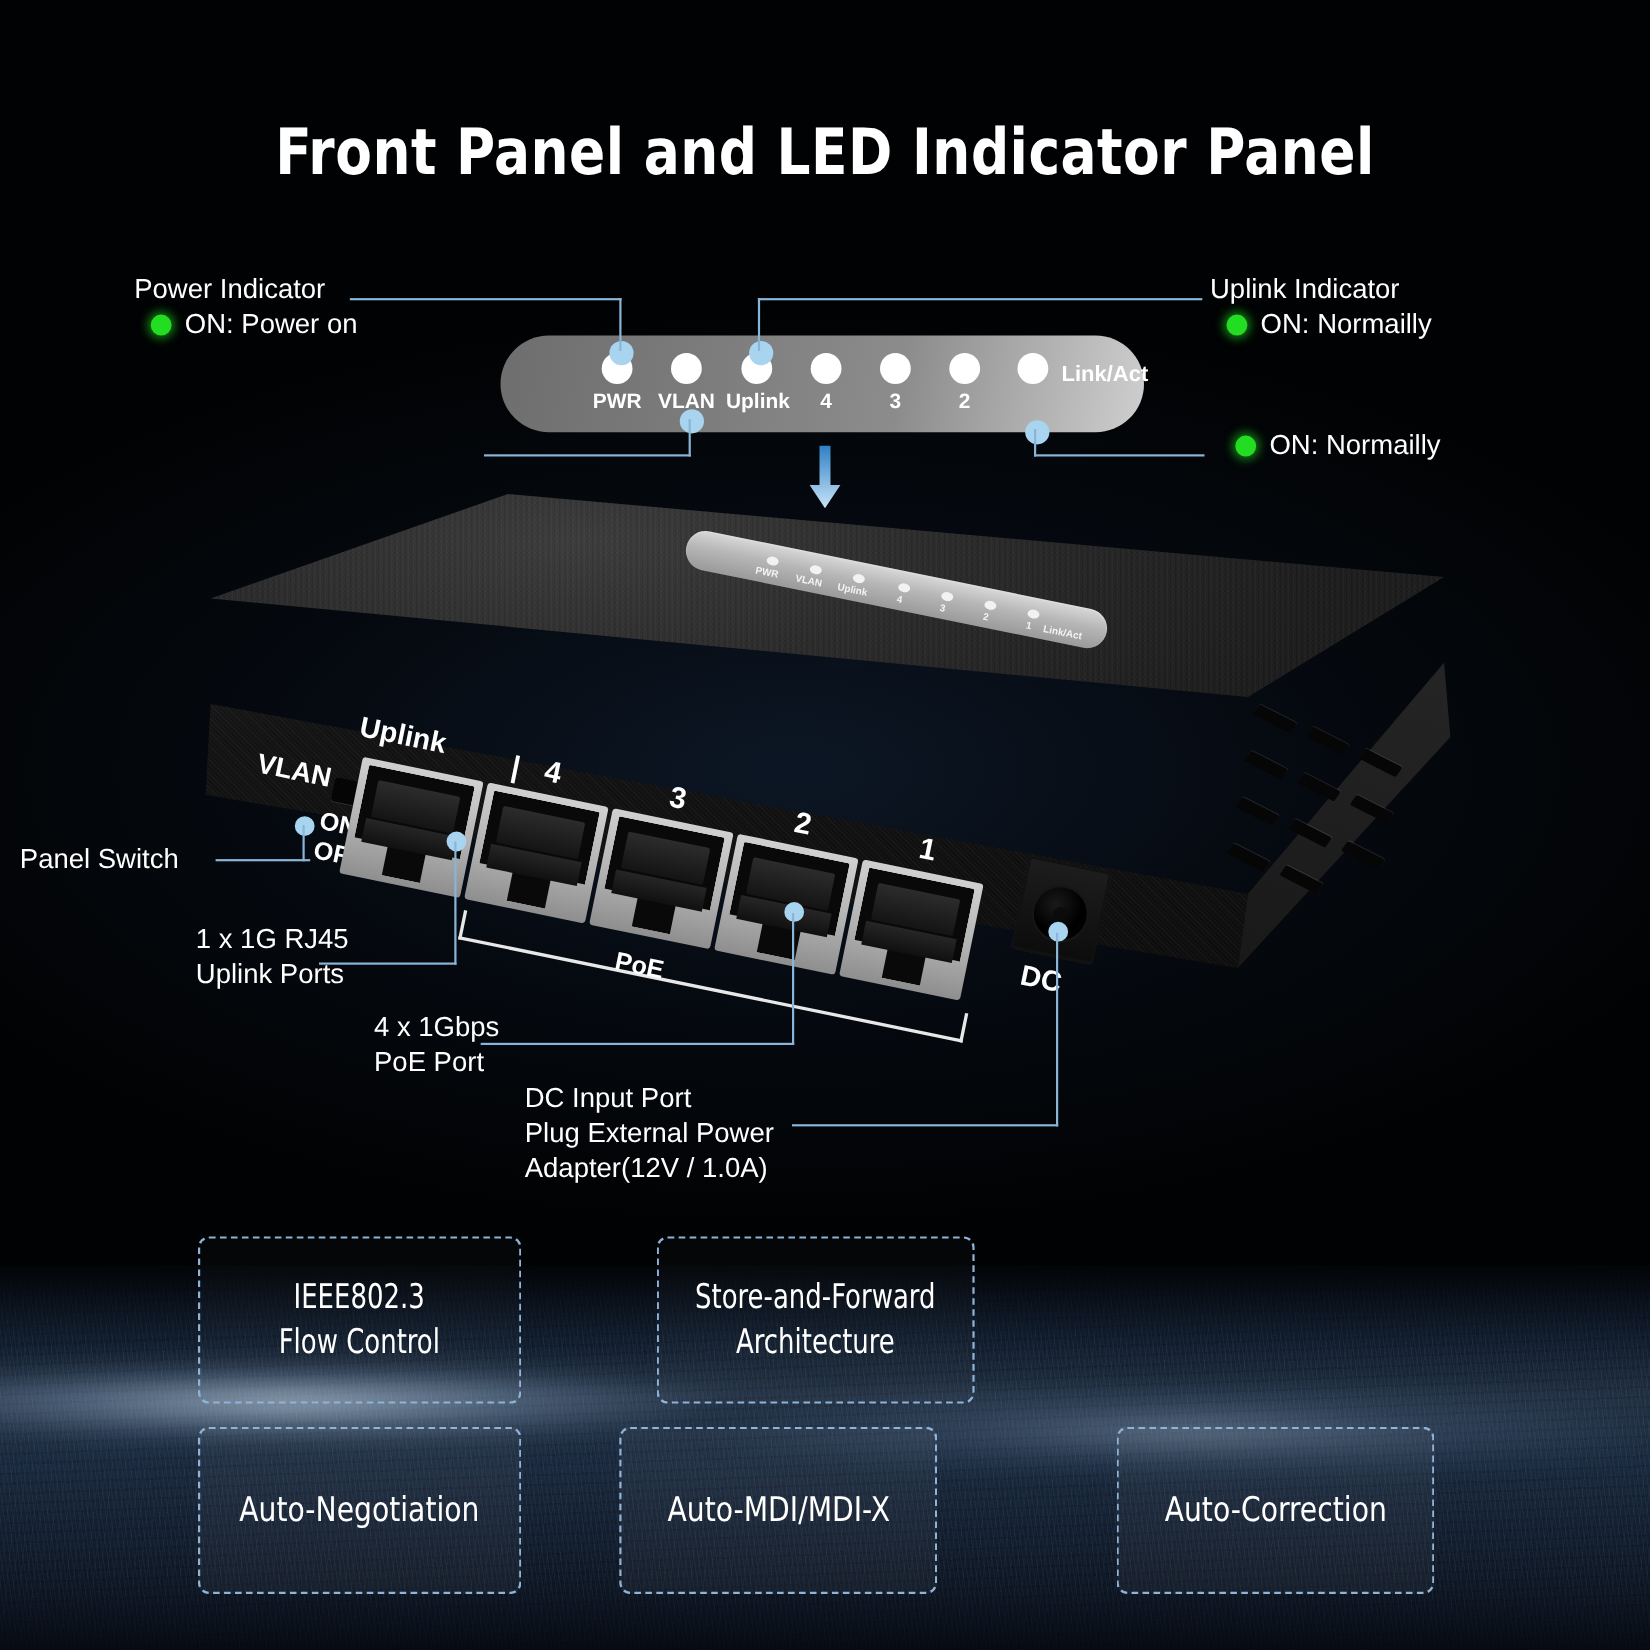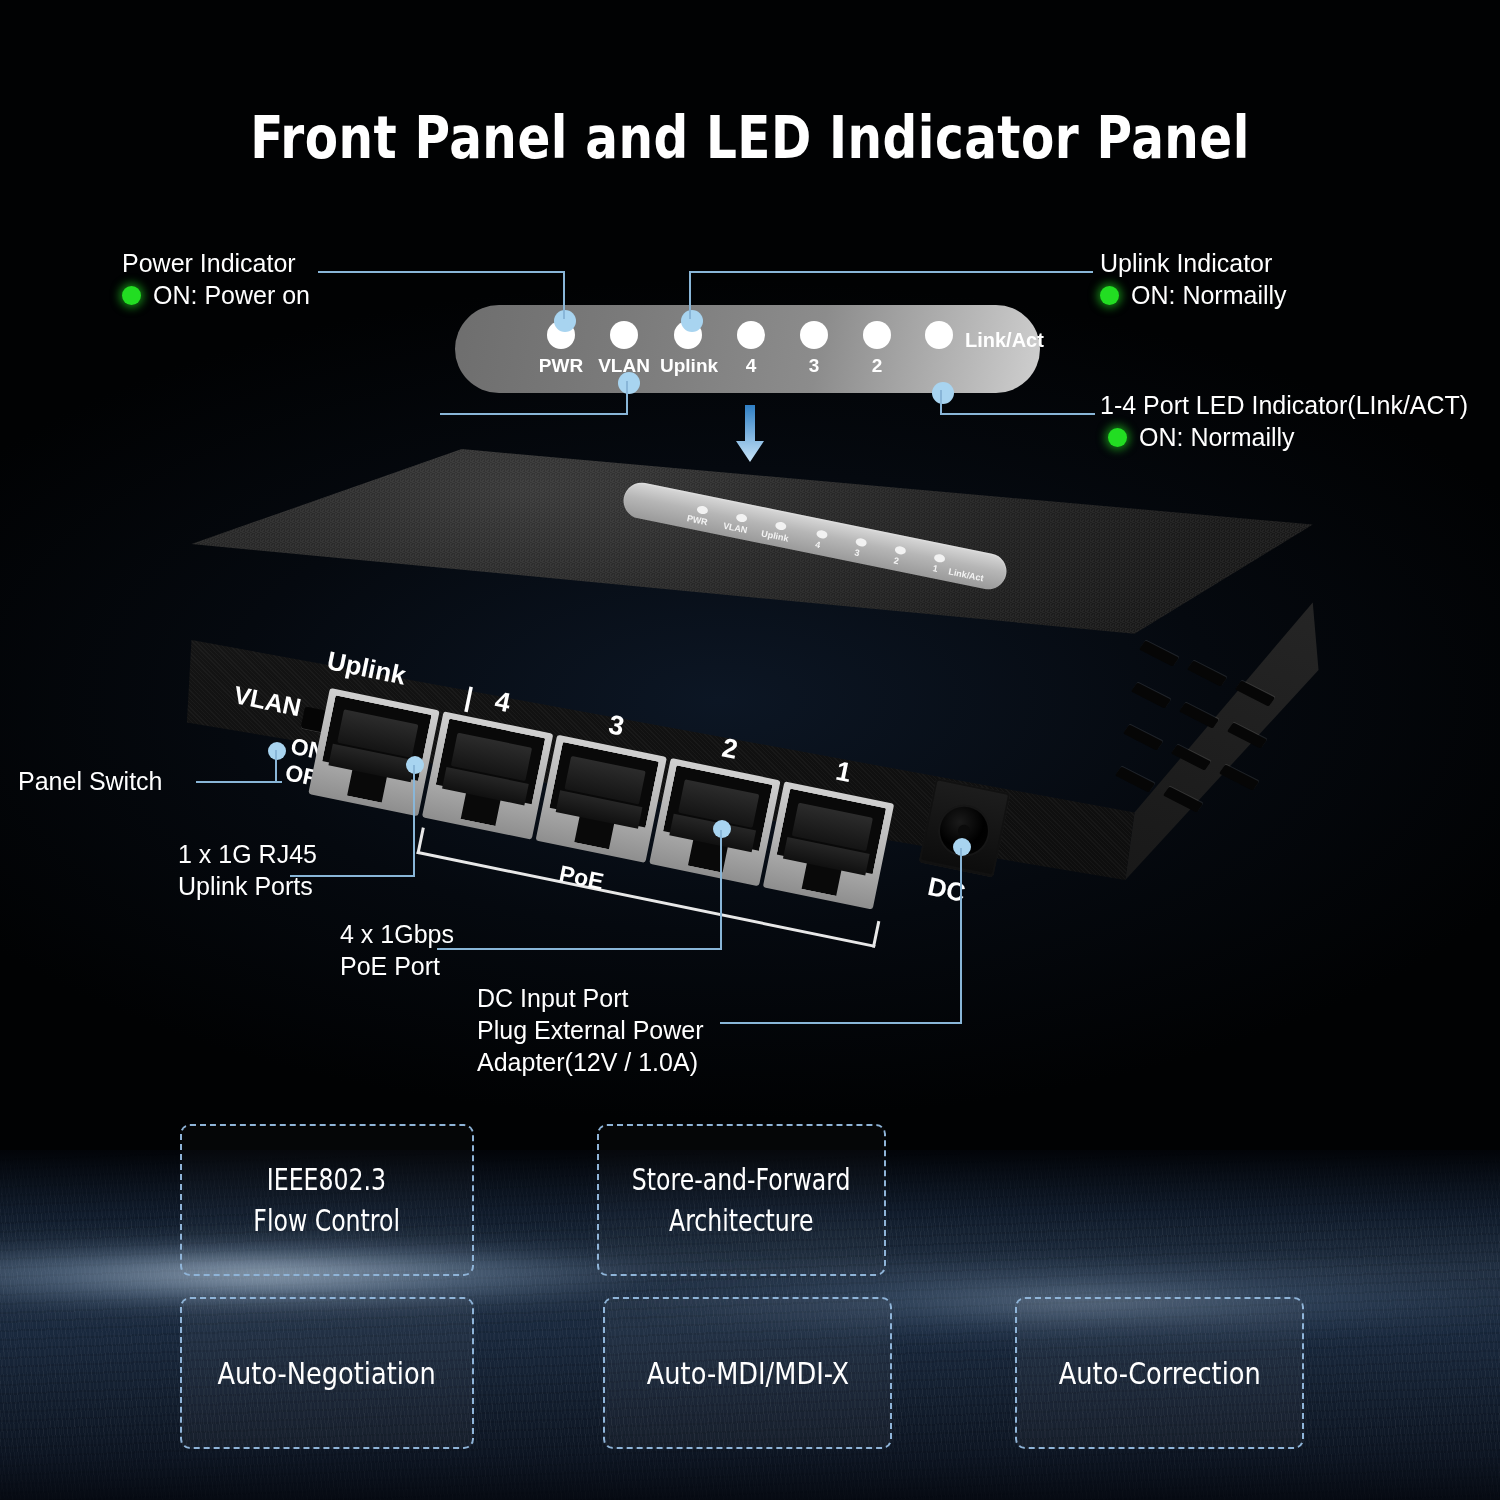--- a/index.html
+++ b/index.html
@@ -128,20 +128,21 @@
     position: absolute;
     color: #ffffff;
     font-size: 25px;
     white-space: nowrap;
     line-height: 1.28;
   }
   .callout .sub {
     display: flex;
     align-items: center;
     gap: 12px;
+    margin-left: 15px;
   }
   .green-led {
     width: 19px; height: 19px;
     border-radius: 50%;
     background: #22dd22;
     box-shadow: 0 0 9px 3px rgba(34,221,34,0.55);
     flex: 0 0 auto;
   }
 
   
@@ -468,21 +469,20 @@
 
   <div class="callout" style="left:1100px; top:247px;">
     <div>Uplink Indicator</div>
     <div class="sub">
       <span class="green-led"></span>
       <span>ON: Normailly</span>
     </div>
   </div>
 
   <div class="callout" style="left:1100px; top:389px;">
-    <div>1-4 Port LED Indicator(LInk/ACT)</div>
     <div class="sub" style="padding-left:8px;">
       <span class="green-led"></span>
       <span>ON: Normailly</span>
     </div>
   </div>
 
   <svg class="arrow-down" viewBox="0 0 30 58">
     <defs>
       <linearGradient id="arrGrad" x1="0" y1="0" x2="0" y2="1">
         <stop offset="0%" stop-color="#2f7fc4"></stop>
@@ -631,20 +631,20 @@
   <div class="feat-box feat-row1" style="left:597px; top:1124px; width:285px;">
     <span>
       <span>Store-and-Forward</span><br>
       <span>Architecture</span>
     </span>
   </div>
 
   <div class="feat-box feat-row2" style="left:180px; top:1297px; width:290px;">
     <span>Auto-Negotiation</span>
   </div>
-  <div class="feat-box feat-row2" style="left:603px; top:1297px; width:285px;">
+  <div class="feat-box feat-row2" style="left:563px; top:1297px; width:285px;">
     <span>Auto-MDI/MDI-X</span>
   </div>
   <div class="feat-box feat-row2" style="left:1015px; top:1297px; width:285px;">
     <span>Auto-Correction</span>
   </div>
 
 </div>
 
 </body></html>

